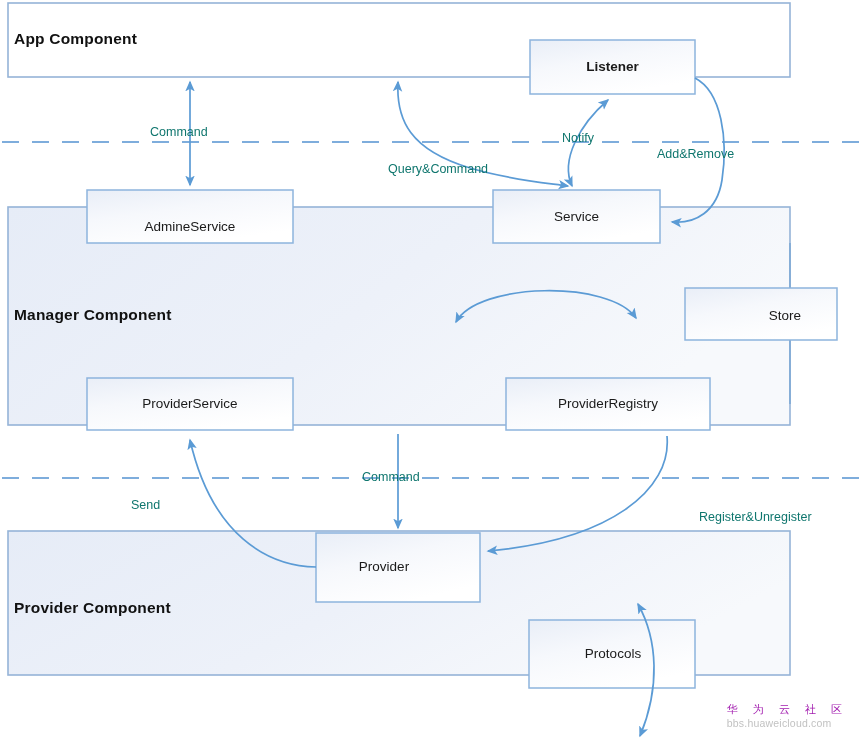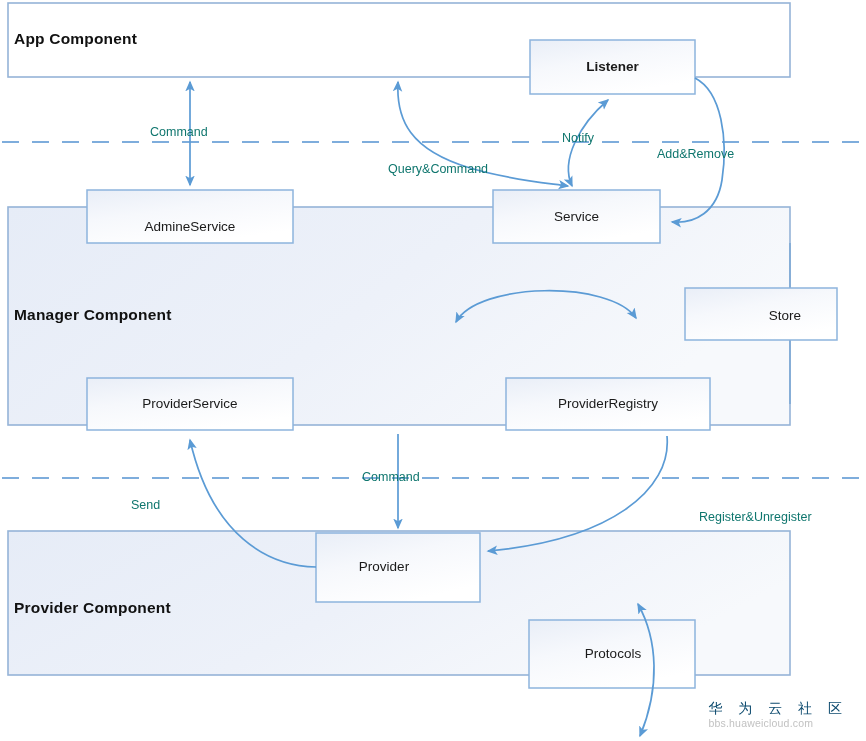--- a/index.html
+++ b/index.html
@@ -84,22 +84,22 @@
 
   
   #watermark {
     position: absolute;
     right: 18px;
     bottom: 12px;
     text-align: left;
     user-select: none;
   }
   #watermark .wm-cn {
-    font-size: 14px;
-    color: #0c4a6e;
+    font-size: 11px;
+    color: #a21caf;
     letter-spacing: 6px;
     line-height: 1.25;
     white-space: nowrap;
   }
   #watermark .wm-url {
     font-size: 10.5px;
     color: #c2c2c2;
     letter-spacing: 0.2px;
     white-space: nowrap;
   }

